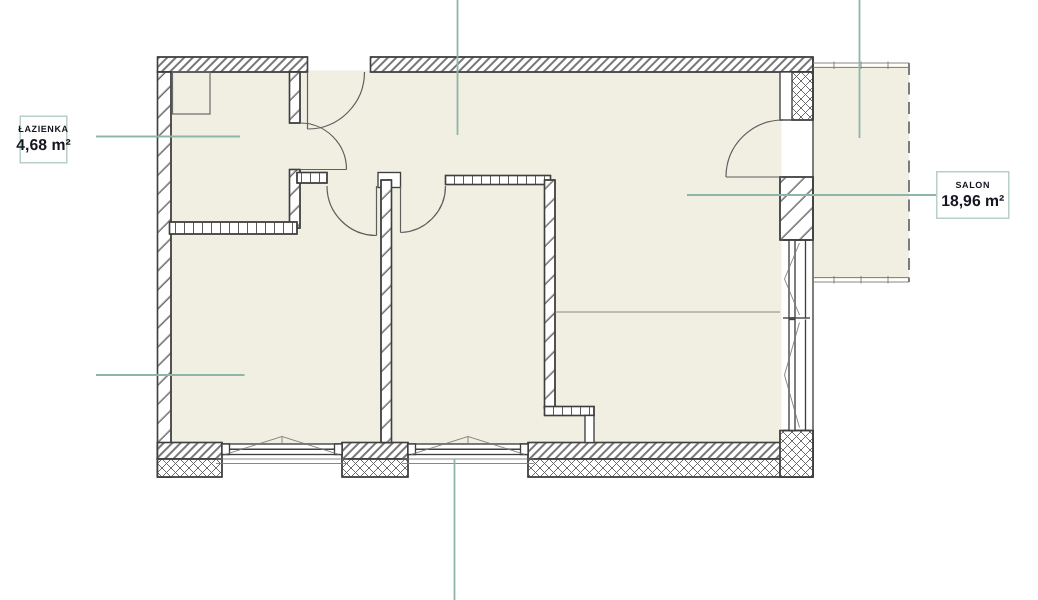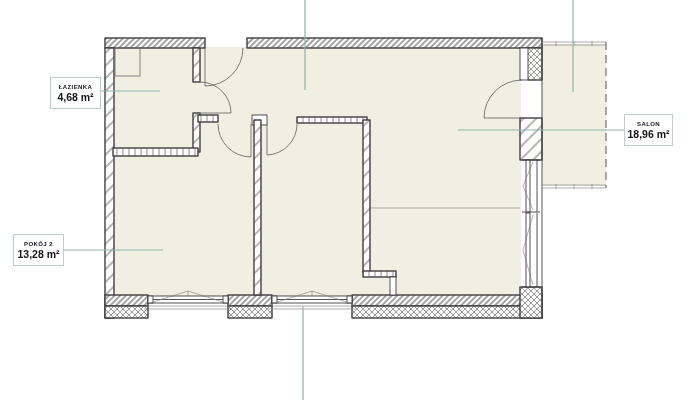--- a/index.html
+++ b/index.html
@@ -20,21 +20,21 @@
     display:flex; flex-direction:column; align-items:center; justify-content:center;
     gap:1px; padding:2px 3px; z-index:5;
   }
   .room-label .rname{
     font-size:6px; font-weight:bold; letter-spacing:0.4px;
     color:#15151f; text-transform:uppercase; white-space:nowrap;
   }
   .room-label .rarea{
     font-size:10.5px; font-weight:bold; color:#15151f; white-space:nowrap;
   }
-  #label-lazienka{ left:13px; top:77px;  width:51px; height:32px;margin-left:37px; }
+  #label-lazienka{ left:13px; top:77px;  width:32px; height:32px; }
   #label-pokoj2  { left:13px; top:234px; width:51px; height:32px; }
   #label-salon   { left:624px;top:114px; width:49px; height:32px; }
 </style>
 </head>
 <body>
 
 <div id="stage">
 
   <svg id="plan-svg" width="692" height="400" viewBox="0 0 692 400">
     <defs>
@@ -199,22 +199,18 @@
       <line class="leader" x1="305" y1="0" x2="305" y2="90"></line>
       <line class="leader" x1="573" y1="0" x2="573" y2="92"></line>
       <line class="leader" x1="303" y1="306" x2="303" y2="400"></line>
     </g>
   </svg>
 
   <div class="room-label" id="label-lazienka">
     <span class="rname">ŁAZIENKA</span>
     <span class="rarea">4,68 m²</span>
   </div>
-  <div class="room-label" id="label-pokoj2">
-    <span class="rname">POKÓJ 2</span>
-    <span class="rarea">13,28 m²</span>
-  </div>
   <div class="room-label" id="label-salon">
     <span class="rname">SALON</span>
     <span class="rarea">18,96 m²</span>
   </div>
 
 </div>
 
 </body></html>

